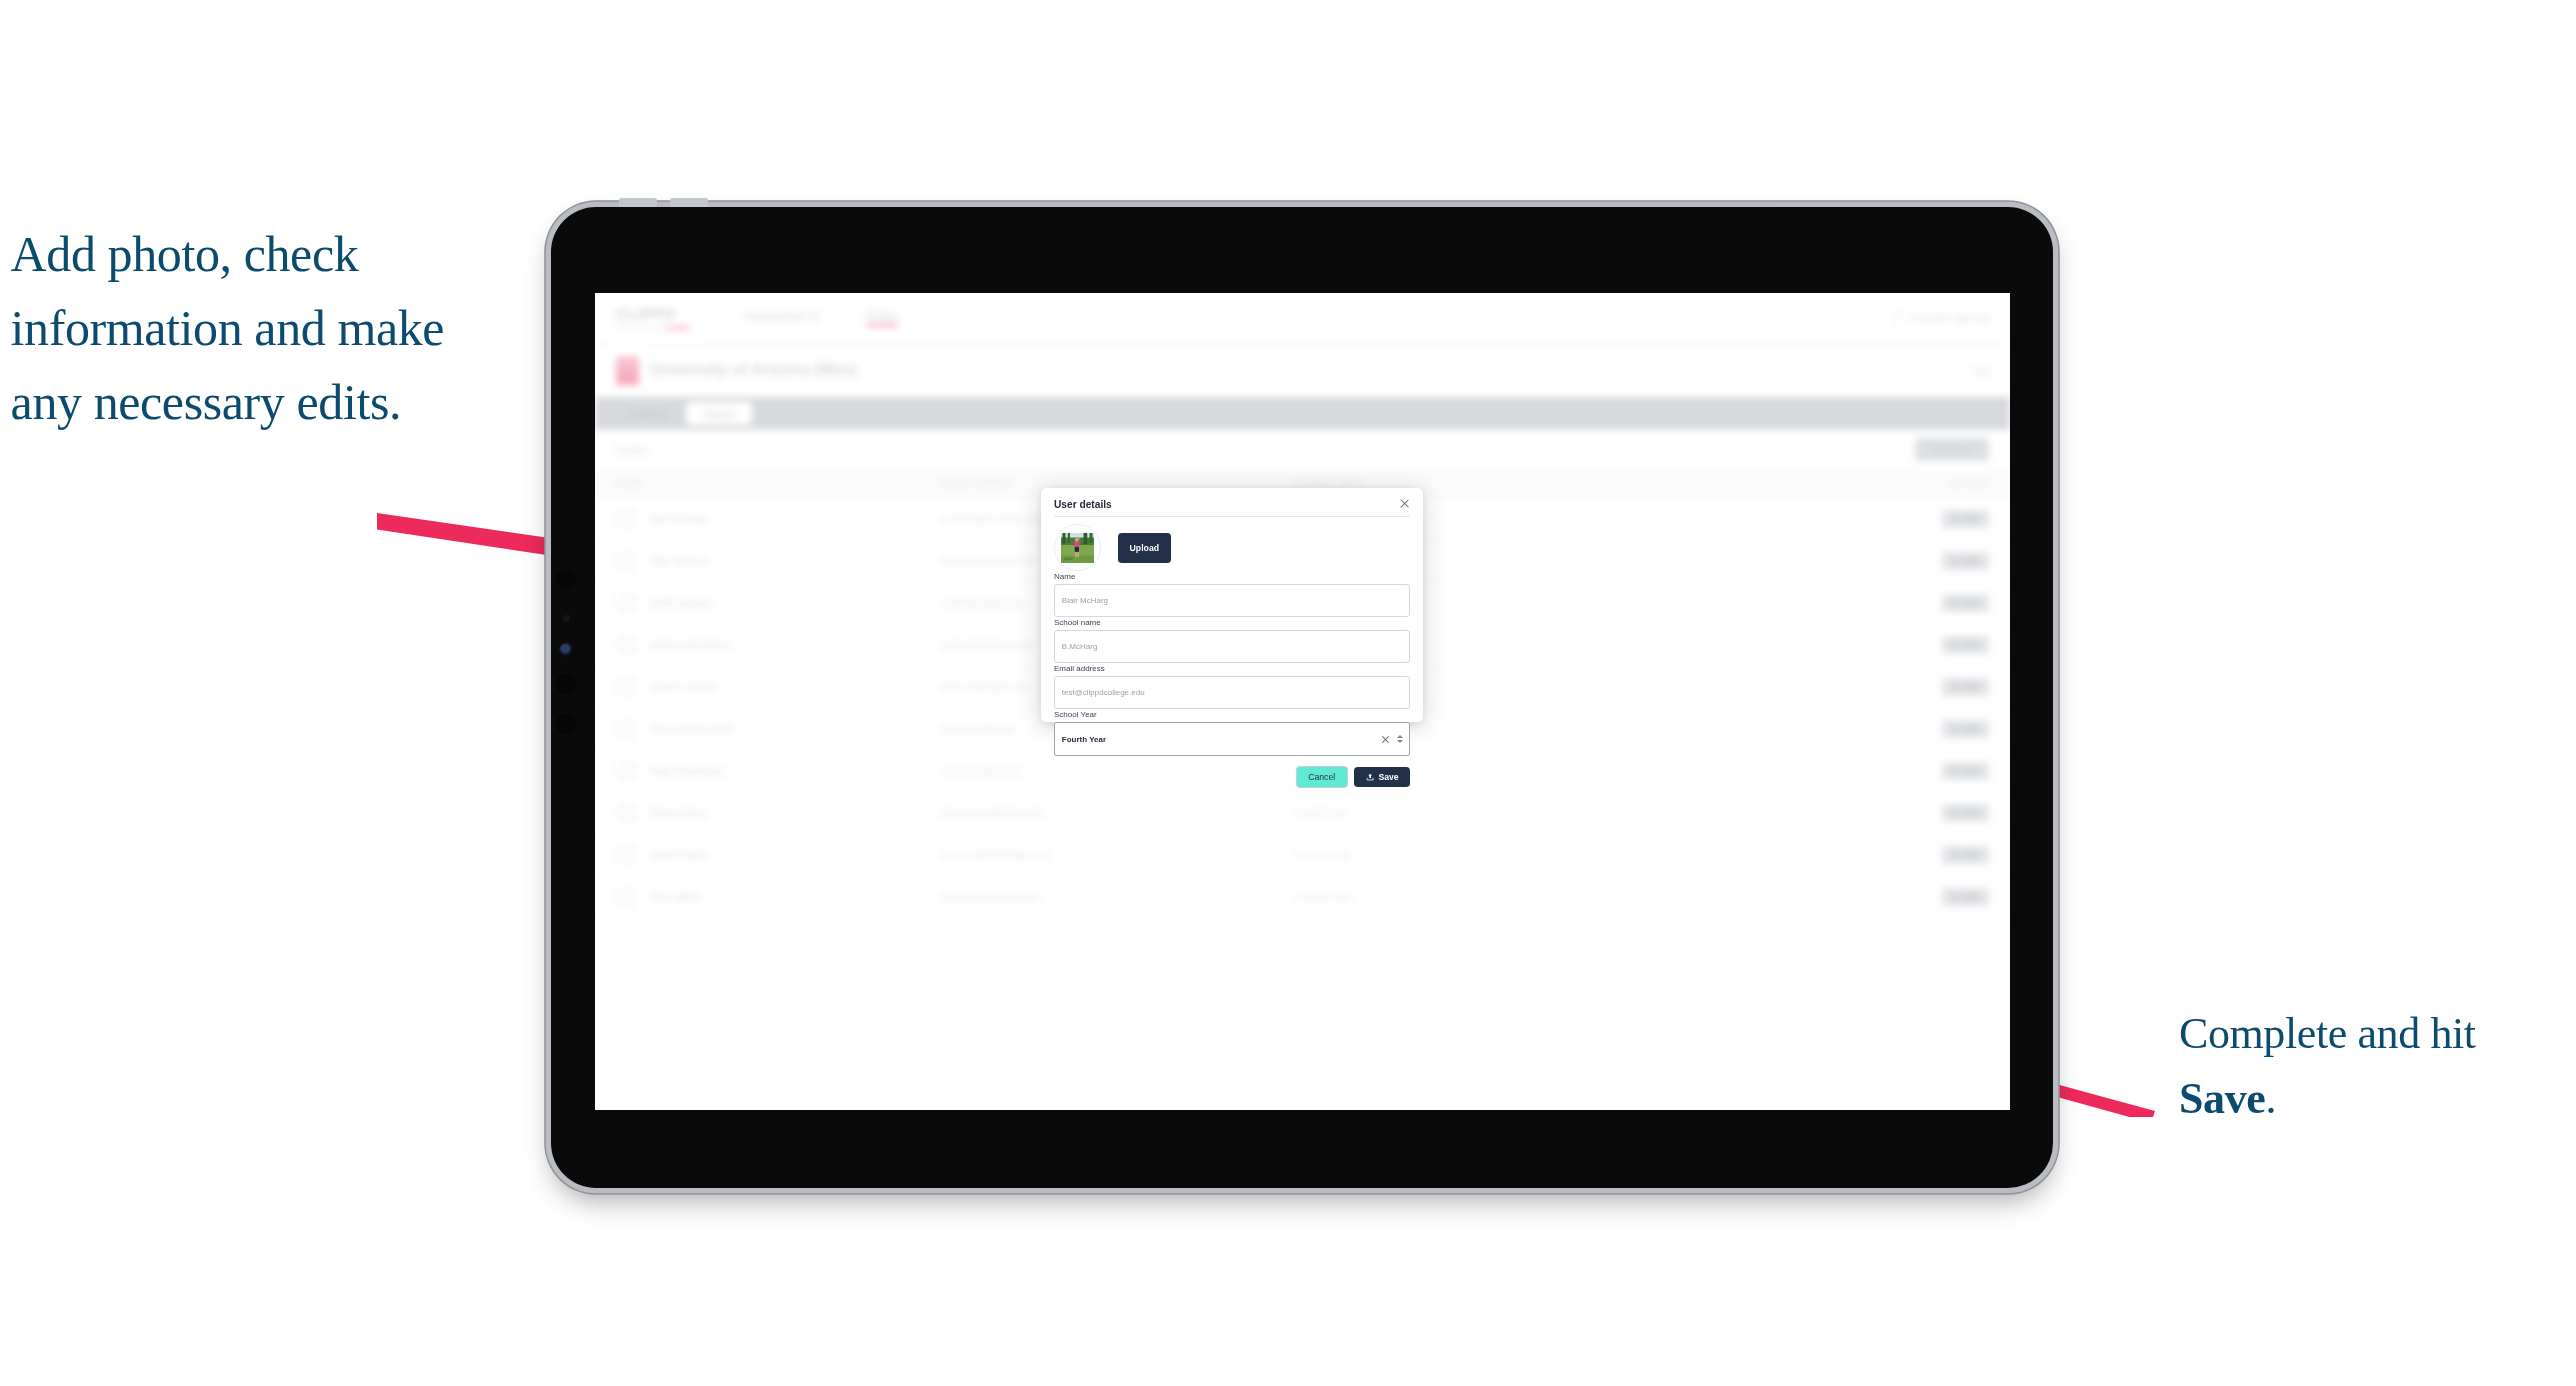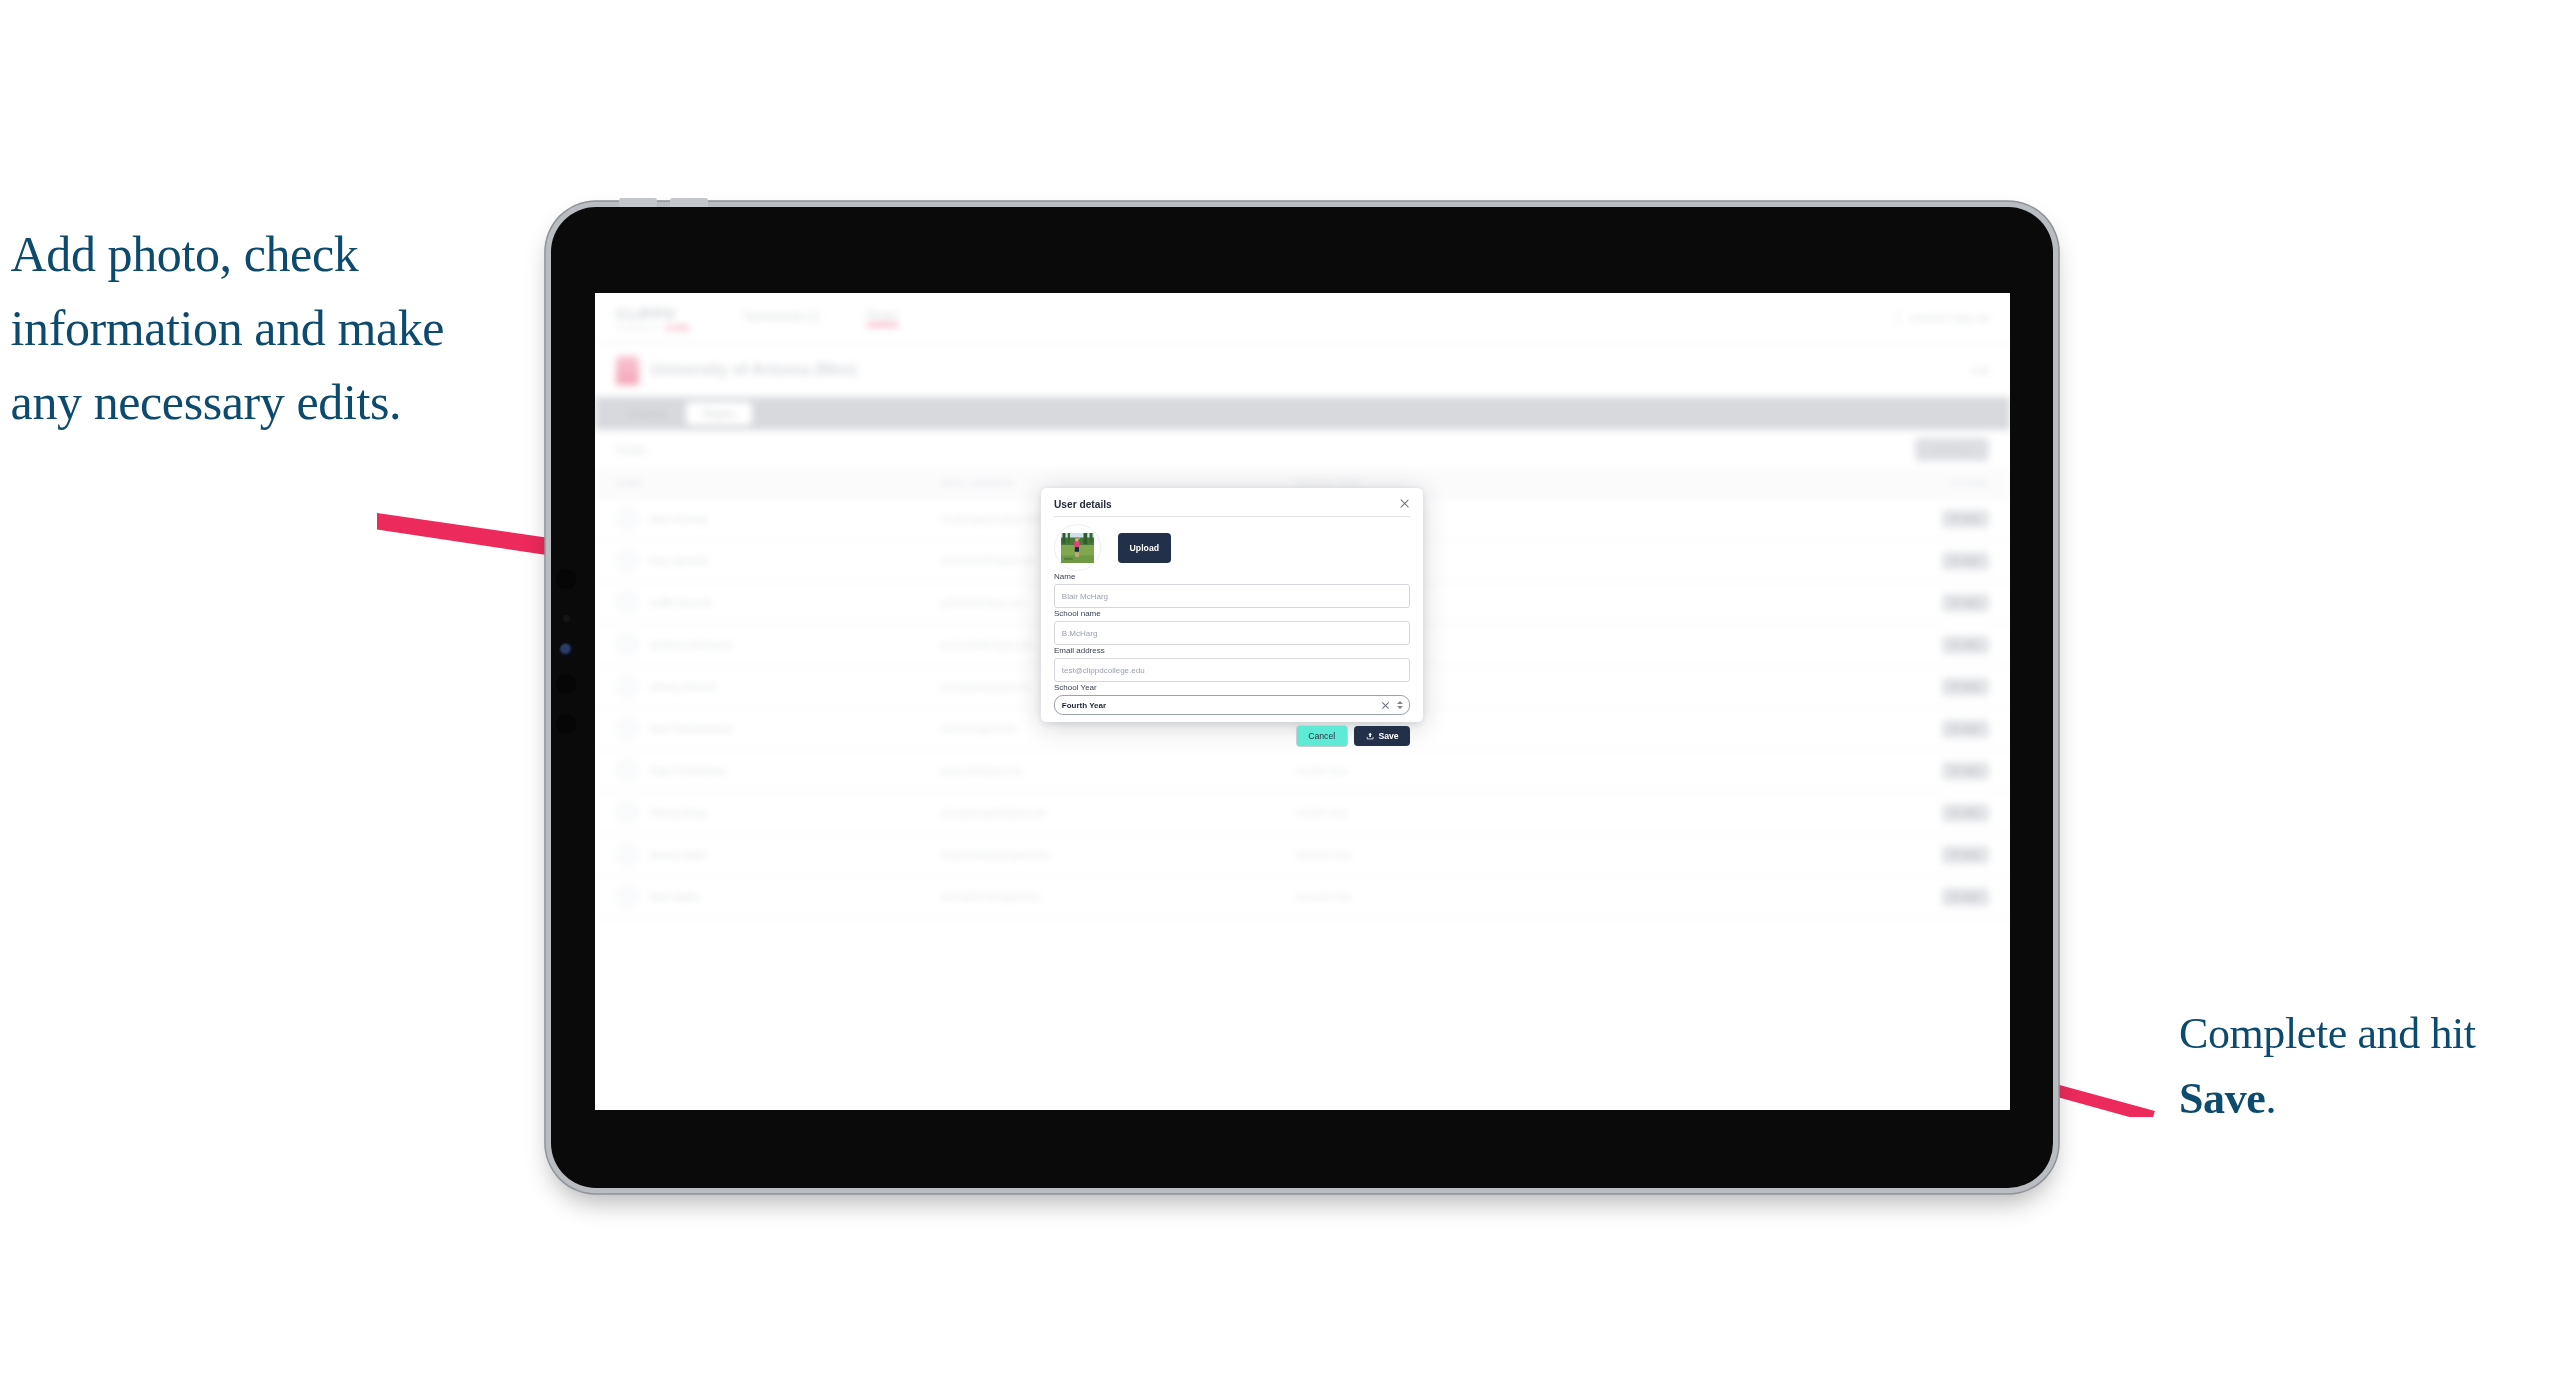--- a/index.html
+++ b/index.html
@@ -284,36 +284,36 @@
   .field { margin-top: 1px; }
   .field-label {
     font-size: 8px;
     color: #3a4353;
     margin-bottom: 3px;
     display: block;
   }
   .field-input {
     width: 100%;
     box-sizing: border-box;
-    height: 24px;
+    height: 33px;
     border: 0.8px solid #d4d8de;
     border-radius: 3px;
     background: #fff;
     padding: 0 6.8px;
     font-size: 8px;
     color: #99a1ad;
     font-family: "Liberation Sans", sans-serif;
     outline: none;
   }
   .select-box {
     width: 100%;
     box-sizing: border-box;
-    height: 20px;
+    height: 34px;
     border: 0.8px solid #9aa2ae;
-    border-radius: 9px;
+    border-radius: 2px;
     background: #fff;
     display: flex; align-items: center;
     padding: 0 6px 0 6.8px;
     cursor: pointer;
   }
   .select-value { font-size: 8px; color: #1f2736; font-weight: 600; flex: 1; }
   .select-clear {
     width: 9px; height: 9px; position: relative; margin-right: 6.8px; cursor: pointer;
   }
   .select-clear::before, .select-clear::after {

